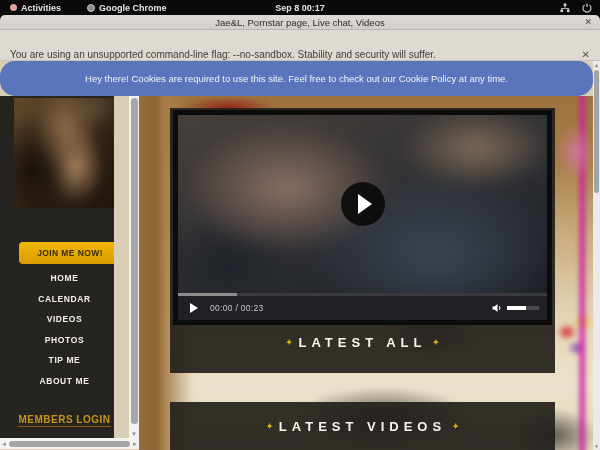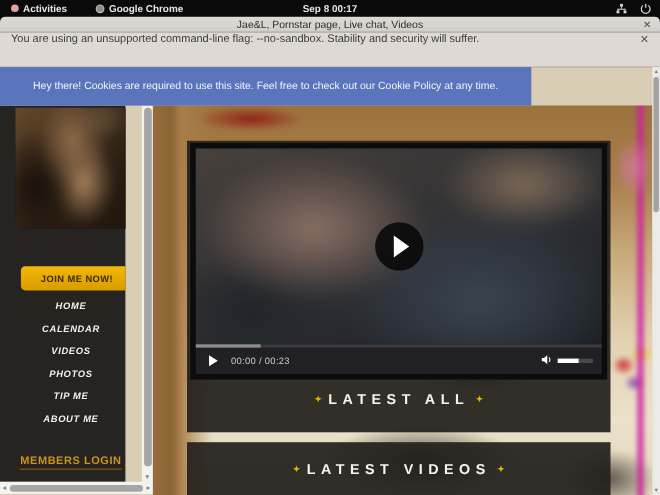--- a/index.html
+++ b/index.html
@@ -18,47 +18,47 @@
   .sysicon { width:10px; height:10px; display:inline-block; }
 
   
   .titlebar { position:absolute; left:0; top:15px; width:600px; height:15px;
               background:linear-gradient(#dedbd6,#d2cec9); border-bottom:1px solid #b9b5af;
               border-radius:5px 5px 0 0; display:flex; align-items:center; justify-content:center;
               font-size:9.5px; font-weight:normal; color:#2d2d2d; }
   .titlebar .win-close { position:absolute; right:8px; top:2px; font-size:9px; color:#4a4a4a; cursor:default; }
 
   .infobar { position:absolute; left:0; top:30px; width:600px; height:31px; background:#dedad3;
-             border-bottom:1px solid #c6c2bb; display:flex; align-items:flex-start;
+             border-bottom:1px solid #c6c2bb; display:flex; align-items:flex-end;
              font-size:10px; color:#3d3d3d; padding:0 10px; }
   .infobar .info-close { margin-left:auto; font-size:10px; color:#555; }
 
   
   .page { position:absolute; left:0; top:61px; width:600px; height:389px; background:#d9cdb5; overflow:hidden; }
 
-  .cookiebar { position:absolute; left:0; top:0; width:483px; height:35px; background:#5b75bd;
+  .cookiebar { position:absolute; left:0; top:0; width:593px; height:35px; background:#5b75bd;
                display:flex; align-items:center; justify-content:center; gap:26px;
-               color:#f2f4fa; font-size:9.5px; }
+               color:#f2f4fa; font-size:9.5px;border-radius:15px; }
   .cookie-btn { background:#7289c9; border:1px solid #9dafdd; border-radius:3px; color:#fff;
                 font-size:7.5px; font-weight:bold; letter-spacing:.4px; padding:5px 9px; cursor:pointer; }
 
   
   .sidebar { position:absolute; left:0; top:35px; width:114px; height:342px; background:#262421; overflow:hidden; }
   .side-photo { position:absolute; left:14px; top:2px; width:105px; height:110px; overflow:hidden; background:#1c140c; }
   .side-photo .ph { width:130%; height:130%; margin:-10%;
       background: radial-gradient(45px 65px at 62px 40px, #8d6b4a 0%, rgba(141,107,74,0) 70%),
                   radial-gradient(50px 75px at 28px 82px, #17100a 0%, rgba(23,16,10,0) 75%),
                   radial-gradient(40px 55px at 72px 78px, #a5805c 0%, rgba(165,128,92,0) 70%),
                   radial-gradient(30px 30px at 90px 20px, #5c4a33 0%, rgba(92,74,51,0) 70%),
                   linear-gradient(135deg, #6b4f2e 0%, #2a1d12 60%, #171006 100%);
       filter: blur(4px); }
   .join-btn { position:absolute; left:19px; top:146px; width:102px; height:22px; border:none; border-radius:4px;
               background:linear-gradient(#f2b705,#d99c00); color:#3a2c00; font-weight:bold; font-size:8.5px;
               letter-spacing:.4px; cursor:pointer; font-family:"Liberation Sans",sans-serif; }
-  .nav { position:absolute; left:0; top:172px; width:129px; text-align:center;font-style:italic; }
+  .nav { position:absolute; left:0; top:172px; width:129px; text-align:center; }
   .nav-item { height:20.5px; line-height:20.5px; color:#f3f0ea; font-size:8.5px; font-weight:bold;
               letter-spacing:.6px; cursor:pointer; }
   .members { position:absolute; left:0; top:313px; width:129px; text-align:center; }
   .members a { color:#c8951d; font-size:10px; font-weight:bold; letter-spacing:.5px;
                text-decoration:none; border-bottom:1.5px solid #8a5e17; padding-bottom:1px; cursor:pointer; }
 
   
   .side-vscroll { position:absolute; left:129px; top:35px; width:10px; height:342px; background:#f4f3f2; }
   .side-vscroll .thumb { position:absolute; left:1.5px; top:2px; width:7px; height:326px; background:#a6a6a6; border-radius:4px; }
   .side-vscroll .arr { position:absolute; left:0; bottom:1px; width:10px; text-align:center; font-size:6px; color:#8a8a8a; }
@@ -79,21 +79,21 @@
         radial-gradient(13px 11px at 444px 258px, rgba(130,70,180,.95) 0%, rgba(130,70,180,0) 75%),
         radial-gradient(120px 60px at 340px 190px, rgba(245,240,230,.85) 0%, rgba(245,240,230,0) 75%),
         radial-gradient(70px 30px at 300px 245px, rgba(90,85,80,.8) 0%, rgba(90,85,80,0) 75%),
         radial-gradient(55px 25px at 255px 225px, rgba(228,150,150,.85) 0%, rgba(228,150,150,0) 75%),
         radial-gradient(120px 45px at 250px 330px, rgba(60,55,48,.9) 0%, rgba(60,55,48,0) 75%),
         radial-gradient(60px 35px at 420px 345px, rgba(70,66,60,.85) 0%, rgba(70,66,60,0) 75%),
         linear-gradient(90deg, #9a7040 0px, #8a6234 24px, #a87e4a 30px, rgba(168,126,74,0) 60px),
         linear-gradient(180deg, #9c713c 0%, #a87e4a 20%, #c8a97a 38%, #e3d2b2 60%, #ece2cb 80%, #e0d4ba 100%); }
 
   .section { position:absolute; left:31px; width:385px; background:rgba(35,32,28,.93); }
-  .section1 { top:32px; height:265px; }
+  .section1 { top:12px; height:265px; }
   .section2 { top:306px; height:48px; }
 
   .player { position:absolute; left:3px; top:2px; width:379px; height:215px; background:#0c0c0c; padding:5px 5px 0 5px; }
   .vframe { position:relative; width:369px; height:178px; overflow:hidden; background:#1a1d22; }
   .vframe .vimg { position:absolute; inset:-12px;
       background:
         radial-gradient(150px 95px at 120px 85px, #8a6f63 0%, rgba(138,111,99,0) 70%),
         radial-gradient(170px 110px at 270px 150px, #3a4450 0%, rgba(58,68,80,0) 75%),
         radial-gradient(110px 60px at 310px 45px, #7d6a58 0%, rgba(125,106,88,0) 70%),
         radial-gradient(90px 70px at 60px 160px, #20242a 0%, rgba(32,36,42,0) 75%),

